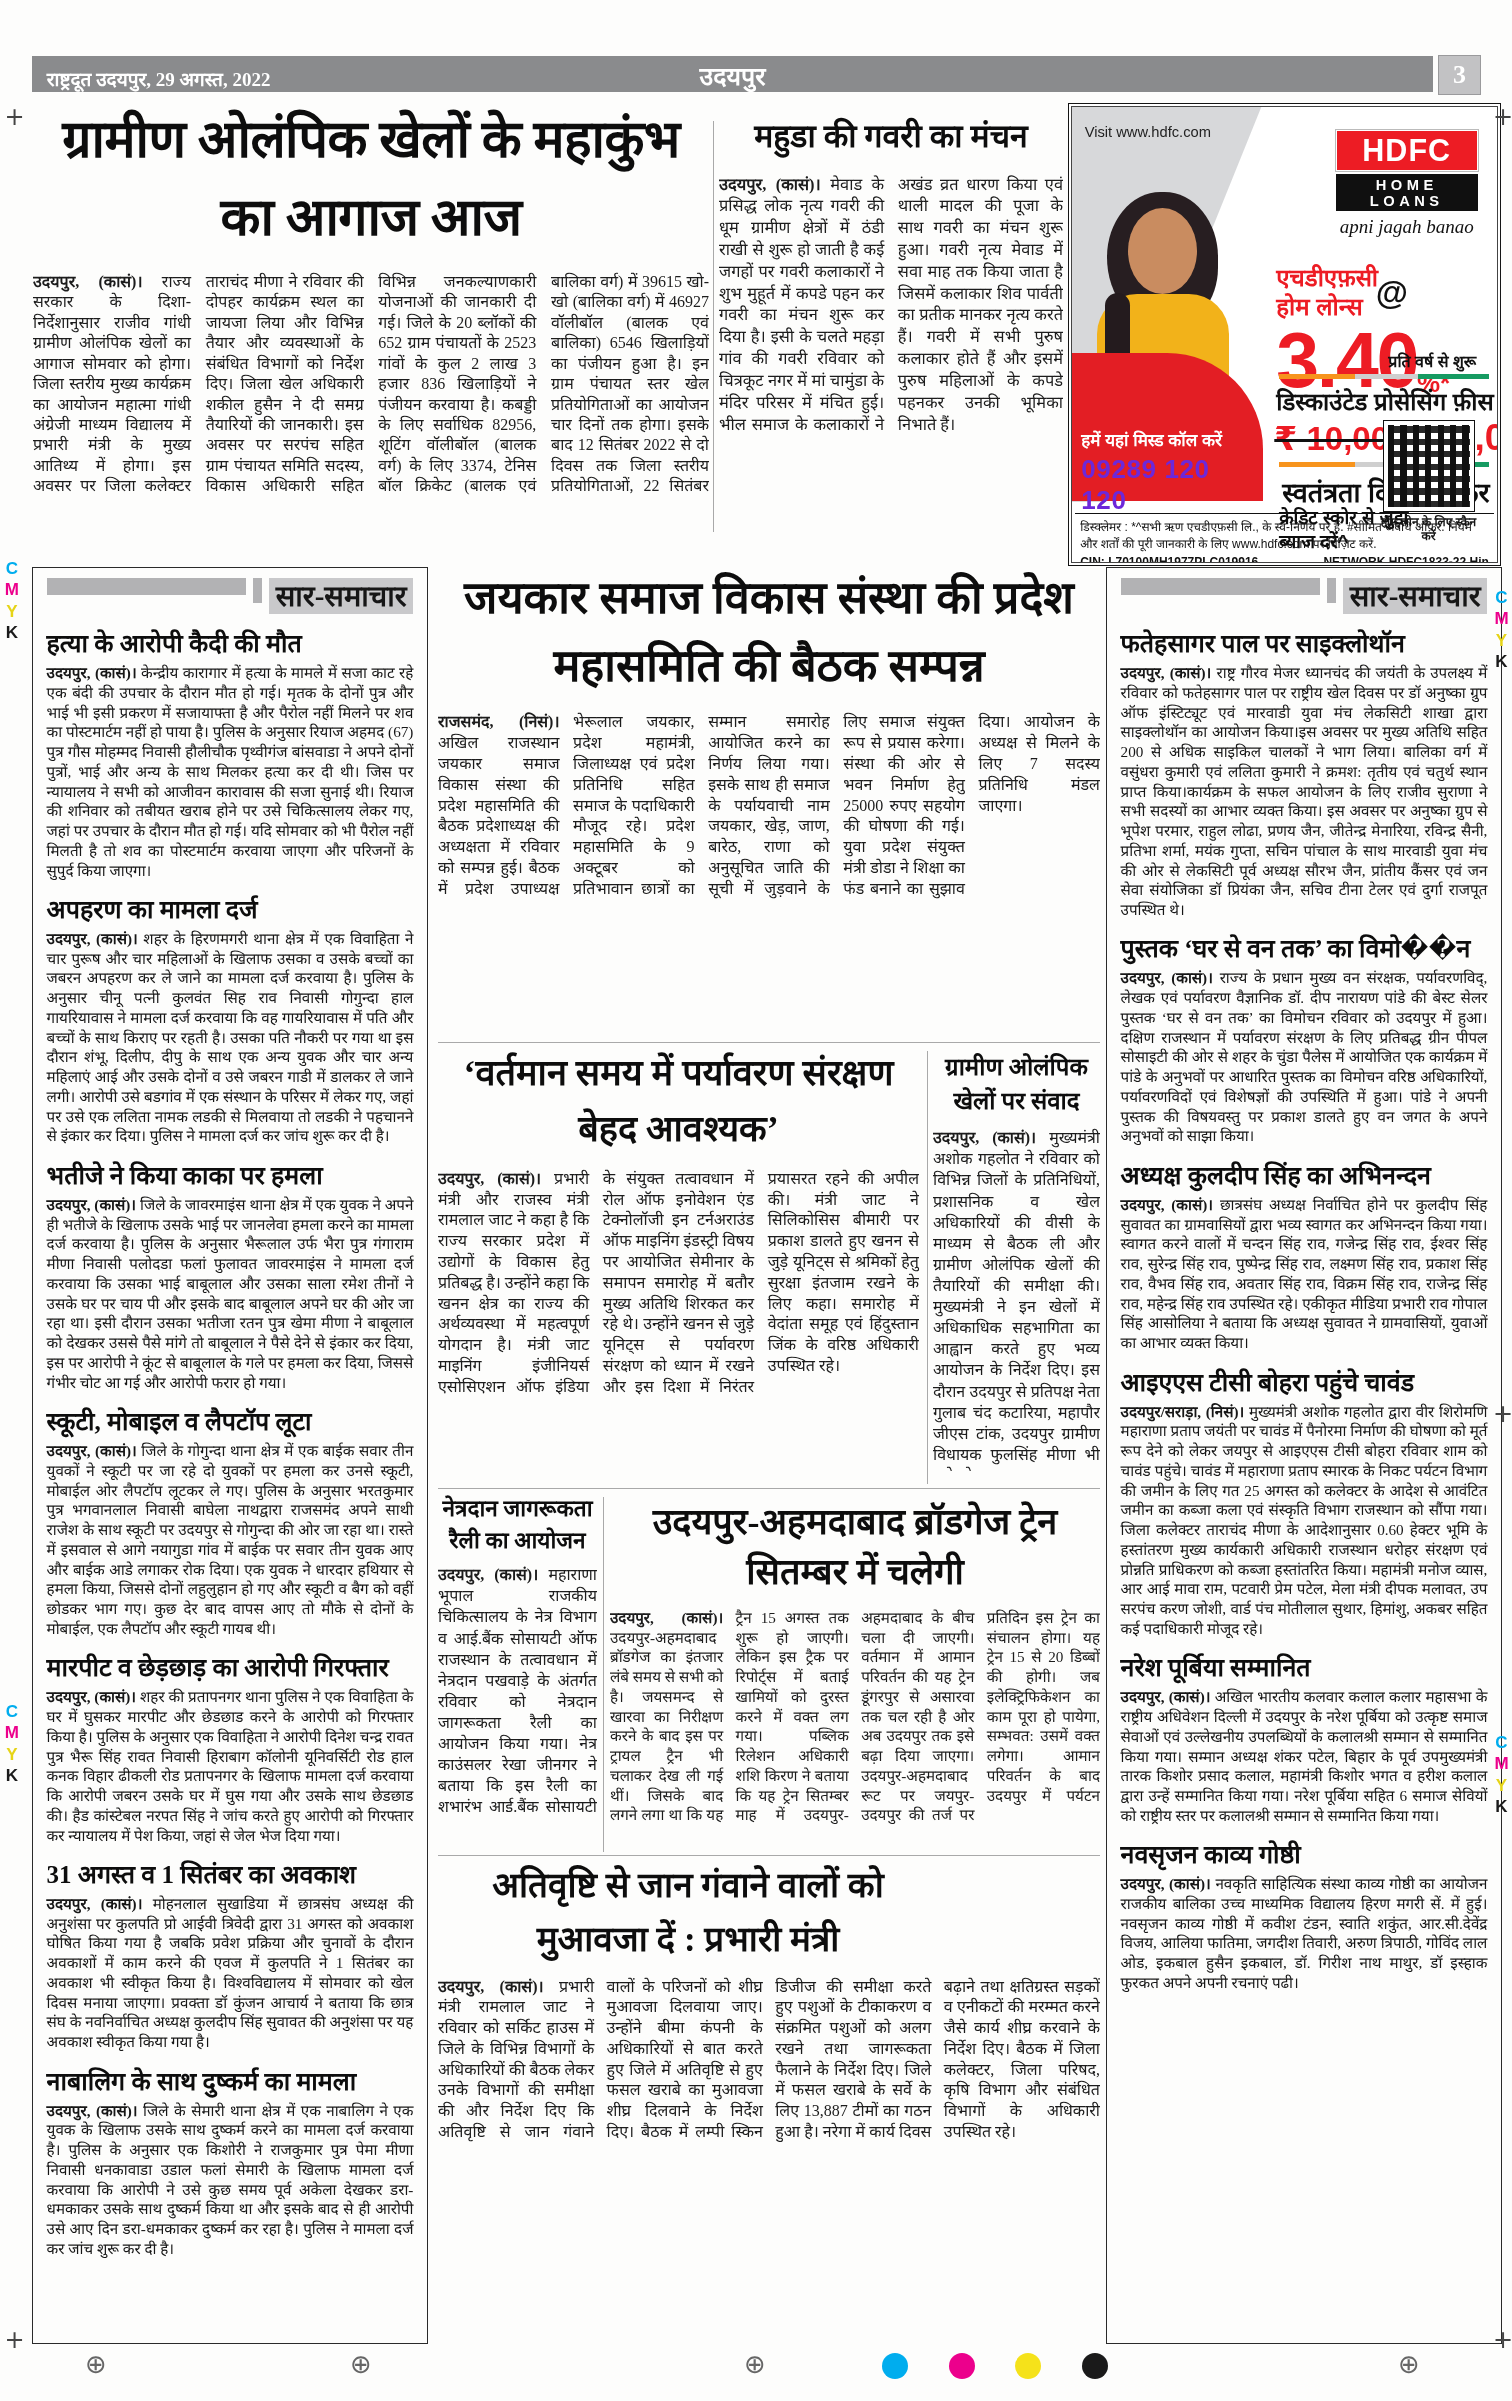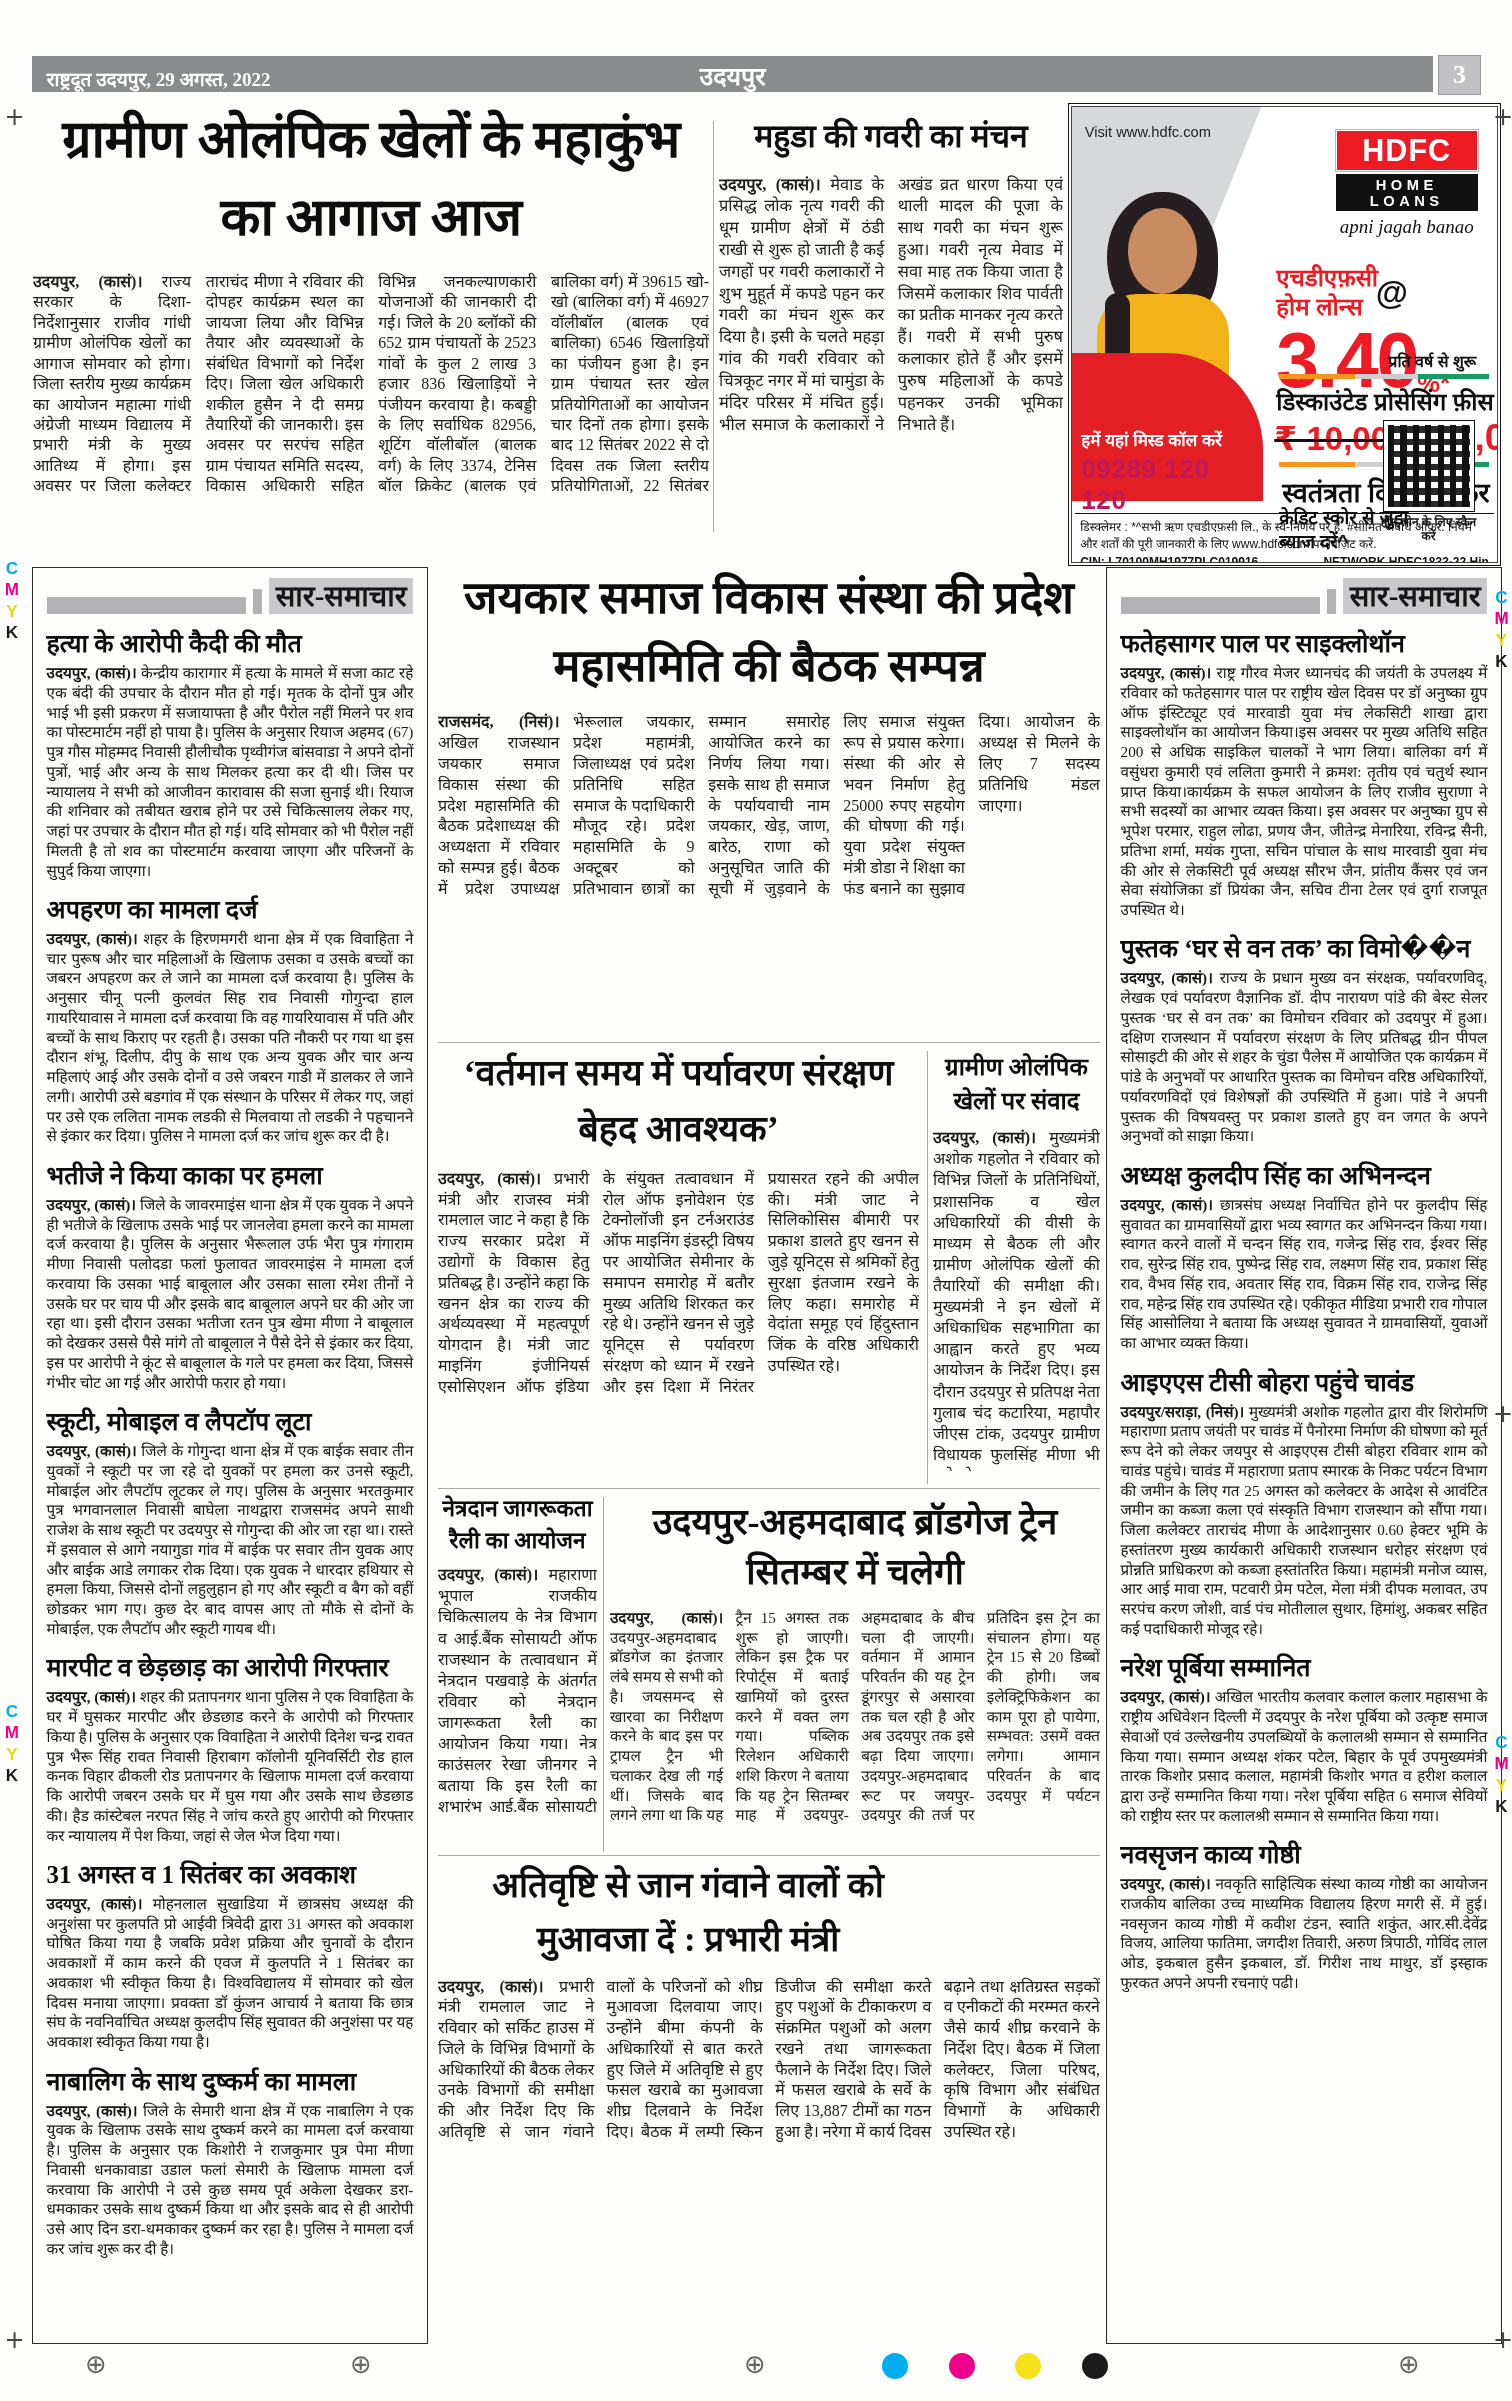--- a/index.html
+++ b/index.html
@@ -43,21 +43,21 @@
         font-family:"Liberation Sans","DejaVu Sans",sans-serif; }
   .ad-inner { position:absolute; inset:2.3px; border:0.6px solid #444; overflow:hidden; }
   .photo { position:absolute; left:0; top:0; width:190px; height:395px; background:linear-gradient(112deg,#d7d8da 54%,#ffffff 54.3%); }
   .hair  { position:absolute; left:35px; top:85px; width:111px; height:136px; background:#271e21; border-radius:50% 50% 46% 54%; }
   .braid { position:absolute; left:33px; top:186px; width:25px; height:158px; background:#241b1e; border-radius:12.4px; }
   .face  { position:absolute; left:56px; top:101px; width:69px; height:86px; background:#c98c60; border-radius:50%; }
   .torso { position:absolute; left:25px; top:187px; width:132px; height:169px; background:#f2b21a; border-radius:40px 40px 0 0; }
   .arm   { position:absolute; left:34px; top:265px; width:113px; height:26px; background:#e0a414; border-radius:13.6px; }
   .redblob { position:absolute; left:0px; top:246px; width:191px; height:148px; background:#e31e24; border-radius:0 96px 0 0; }
   .mc-label { position:absolute; left:9px; top:321px; width:173px; color:#fff; font-size:17px; font-weight:bold; }
-  .mc-number { position:absolute; left:9px; top:347px; width:173px; color:#be185d; font-size:26px; font-weight:bold; letter-spacing:0.6px; }
+  .mc-number { position:absolute; left:9px; top:347px; width:173px; color:#6d28d9; font-size:26px; font-weight:bold; letter-spacing:0.6px; }
   .ad-visit { position:absolute; left:12.4px; top:17px; font-size:14.7px; font-weight:normal; color:#222; }
   .logo { position:absolute; right:19px; top:22.6px; width:142px; text-align:center; }
   .logo-red { background:#ed1c24; border:1.7px solid #fff; outline:1.1px solid #bbb; color:#fff; font-size:30.5px; font-weight:bold; padding:2.3px 0; letter-spacing:1.1px; }
   .logo-black { background:#101010; color:#fff; font-size:14.7px; letter-spacing:4.5px; font-weight:bold; padding:2.8px 0; margin-top:2.3px; }
   .logo-script { font-family:"Liberation Serif",serif; font-style:italic; font-size:19px; margin-top:4.5px; color:#111; }
   .rate { position:absolute; left:204px; top:157px; width:215px; }
   .rate-name { color:#ed1c24; font-size:24px; font-weight:bold; line-height:1.2; display:inline-block; vertical-align:middle; }
   .rate-at { color:#111; font-size:33px; font-weight:bold; display:inline-block; vertical-align:middle; margin:0 3.4px; }
   .rate-big { color:#ed1c24; font-size:77px; font-weight:bold; display:inline-block; vertical-align:middle; line-height:1; letter-spacing:-2.3px; }
   .rate-pct { color:#ed1c24; font-size:26px; font-weight:bold; display:inline-block; vertical-align:bottom; }
@@ -75,21 +75,21 @@
         background: repeating-linear-gradient(0deg,rgba(17,17,17,.9) 0 6.2px,transparent 6.2px 12.4px),
                     repeating-linear-gradient(90deg,#111 0 6.2px,#fff 6.2px 12.4px); }
   .qr-cap { font-size:12px; font-weight:bold; margin-top:3.4px; line-height:1.2; }
   .disc { position:absolute; left:2.3px; right:2.3px; bottom:2.3px; height:46px; border-top:1.1px solid #111; padding:3.4px 5.6px; font-size:12px; color:#111; }
   .disc-l2 { display:flex; justify-content:space-between; margin-top:3.4px; font-weight:bold; }
 
   
   .nbox { border:1.1px solid #2a2a2a; background:#fdfdfc; padding:4.5px 13.6px 5.6px 13.6px; overflow:hidden; }
   .lbox { left:32px; top:567px; width:396px; height:1777px; }
   .rbox { left:1106px; top:567px; width:396px; height:1777px; }
-  .sec-head { display:flex; align-items:flex-end; gap:6.8px; margin:5.6px 0 1.1px; }
+  .sec-head { display:flex; align-items:flex-start; gap:6.8px; margin:5.6px 0 1.1px; }
   .sec-bar { flex:1; height:17px; background:#b2b2b4; }
   .sec-bar2 { width:9px; height:25px; background:#b2b2b4; }
   .sec-label { background:#c9c9cb; padding:0 6.8px; font-size:29px; font-weight:bold; line-height:1.25; }
   .nh { font-size:25px; font-weight:bold; margin:14.7px 0 4.5px; line-height:1.18; color:#0d0d0d; }
   .nb { font-size:15.2px; line-height:1.3; text-align:justify; margin:0; }
 
   
   .jaykar { left:438px; top:565px; width:662px; height:474px; }
   .jaykar-h { font-size:45px; line-height:1.5; }
   .jaykar-b { margin-top:12.4px; column-count:5; column-gap:13.6px; height:311px; overflow:hidden; font-size:16px; line-height:1.3; }

